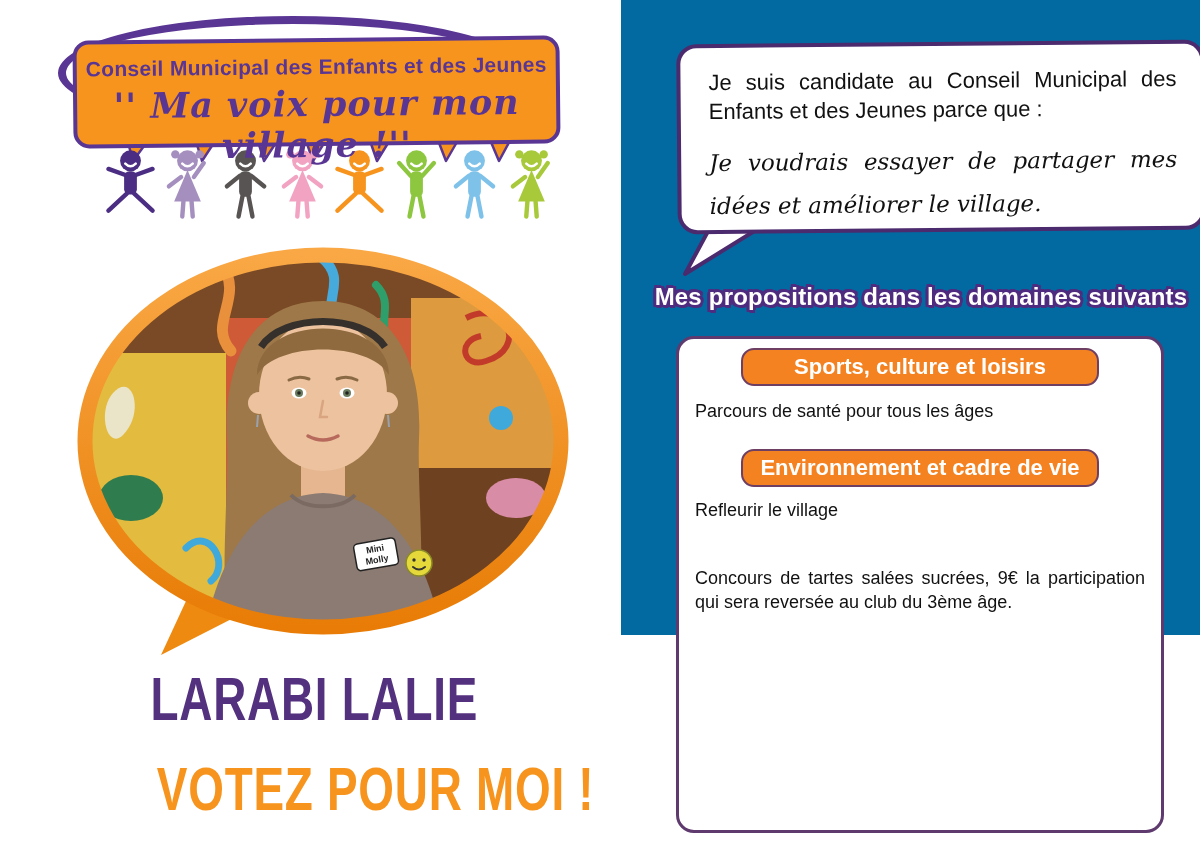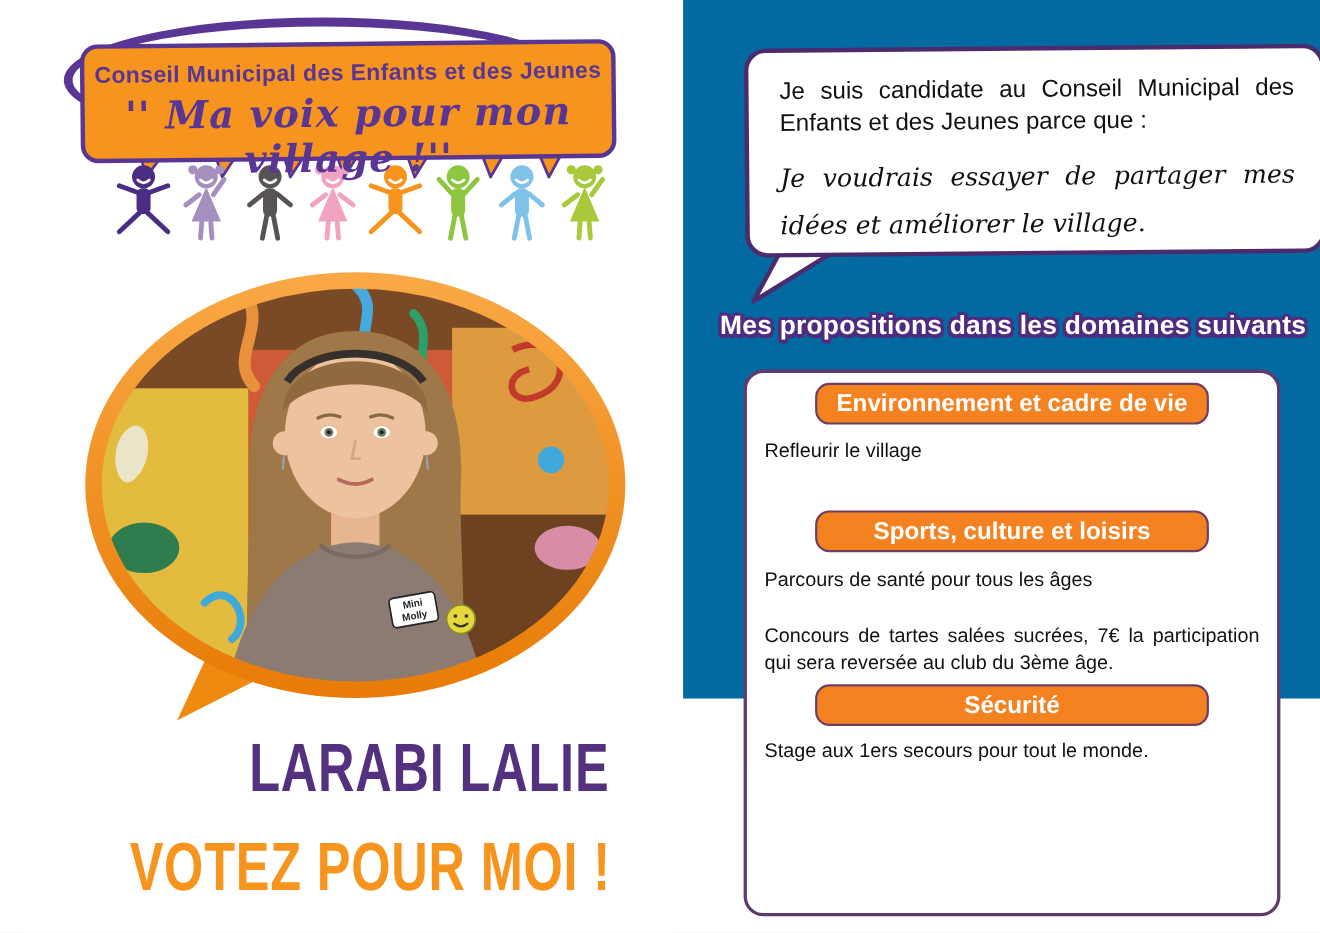--- a/index.html
+++ b/index.html
@@ -24,24 +24,24 @@
 
   .kids-row { position:absolute; left:88px; top:148px; width:454px; height:74px;
     display:flex; justify-content:space-between; z-index:2; }
   .kid { width:53px; height:72px; }
   .kid svg circle, .kid svg rect, .kid svg path { fill:currentColor; }
   .kid svg .l { fill:none; stroke:currentColor; stroke-width:3.8; stroke-linecap:round; }
   .kid svg .s { fill:none; stroke:#ffffff; stroke-width:2.2; stroke-linecap:round; }
 
   .photo-wrap { position:absolute; left:55px; top:243px; width:505px; height:418px; z-index:2; }
 
-  .candidate-name { position:absolute; left:0; top:668px; width:596px; text-align:right;
+  .candidate-name { position:absolute; left:0; top:668px; width:596px; text-align:center;
     color:#54317F; z-index:2; }
-  .vote-call { position:absolute; left:0; top:758px; width:720px; text-align:left;
-    color:#F7941D; z-index:2;margin-left:25px; }
+  .vote-call { position:absolute; left:0; top:758px; width:720px; text-align:center;
+    color:#F7941D; z-index:2; }
   .headline-inner { display:inline-block; transform:scaleX(.74); transform-origin:center;
     font-weight:bold; font-size:62px; line-height:1; letter-spacing:1px; white-space:nowrap; }
 
   
   .right-page { position:absolute; left:600px; top:0; width:600px; height:635px; background:#0369a1;margin-left:21px; }
 
   .quote-tail { position:absolute; left:58px; top:220px; z-index:1; }
   .quote-bubble { position:absolute; left:56px; top:42px; width:528px; height:190px;
     background:#ffffff; border:4px solid #4C2A6E; border-radius:20px; z-index:2;
     transform:rotate(-0.5deg); padding:20px 24px 0 28px; }
@@ -262,34 +262,30 @@
 
     <div class="quote-bubble">
       <p class="quote-intro">Je suis candidate au Conseil Municipal des Enfants et des Jeunes parce que :</p>
       <p class="quote-hand">Je voudrais essayer de partager mes idées et améliorer le village.</p>
     </div>
 
     <div class="section-title">Mes propositions dans les domaines suivants</div>
 
     <div class="proposals-panel">
 
+      <div class="prop p1">
+        <div class="cat-btn">Sports, culture et loisirs</div>
+        <p class="detail">Parcours de santé pour tous les âges</p>
+      </div>
+
       <div class="prop p2">
         <div class="cat-btn">Environnement et cadre de vie</div>
         <p class="detail">Refleurir le village</p>
       </div>
 
-      <div class="prop p1">
-        <div class="cat-btn">Sports, culture et loisirs</div>
-        <p class="detail">Parcours de santé pour tous les âges</p>
-      </div>
-
       <div class="prop p3">
-        <p class="detail">Concours de tartes salées sucrées, 7€ la participation qui sera reversée au club du 3ème âge.</p>
-      </div>
-
-      <div class="prop p4">
-        <div class="cat-btn">Sécurité</div>
-        <p class="detail">Stage aux 1ers secours pour tout le monde.</p>
-      </div>
+        <p class="detail">Concours de tartes salées sucrées, 9€ la participation qui sera reversée au club du 3ème âge.</p>
+      </div>
+
 
     </div>
   </div>
 </div>
 
 </body></html>

